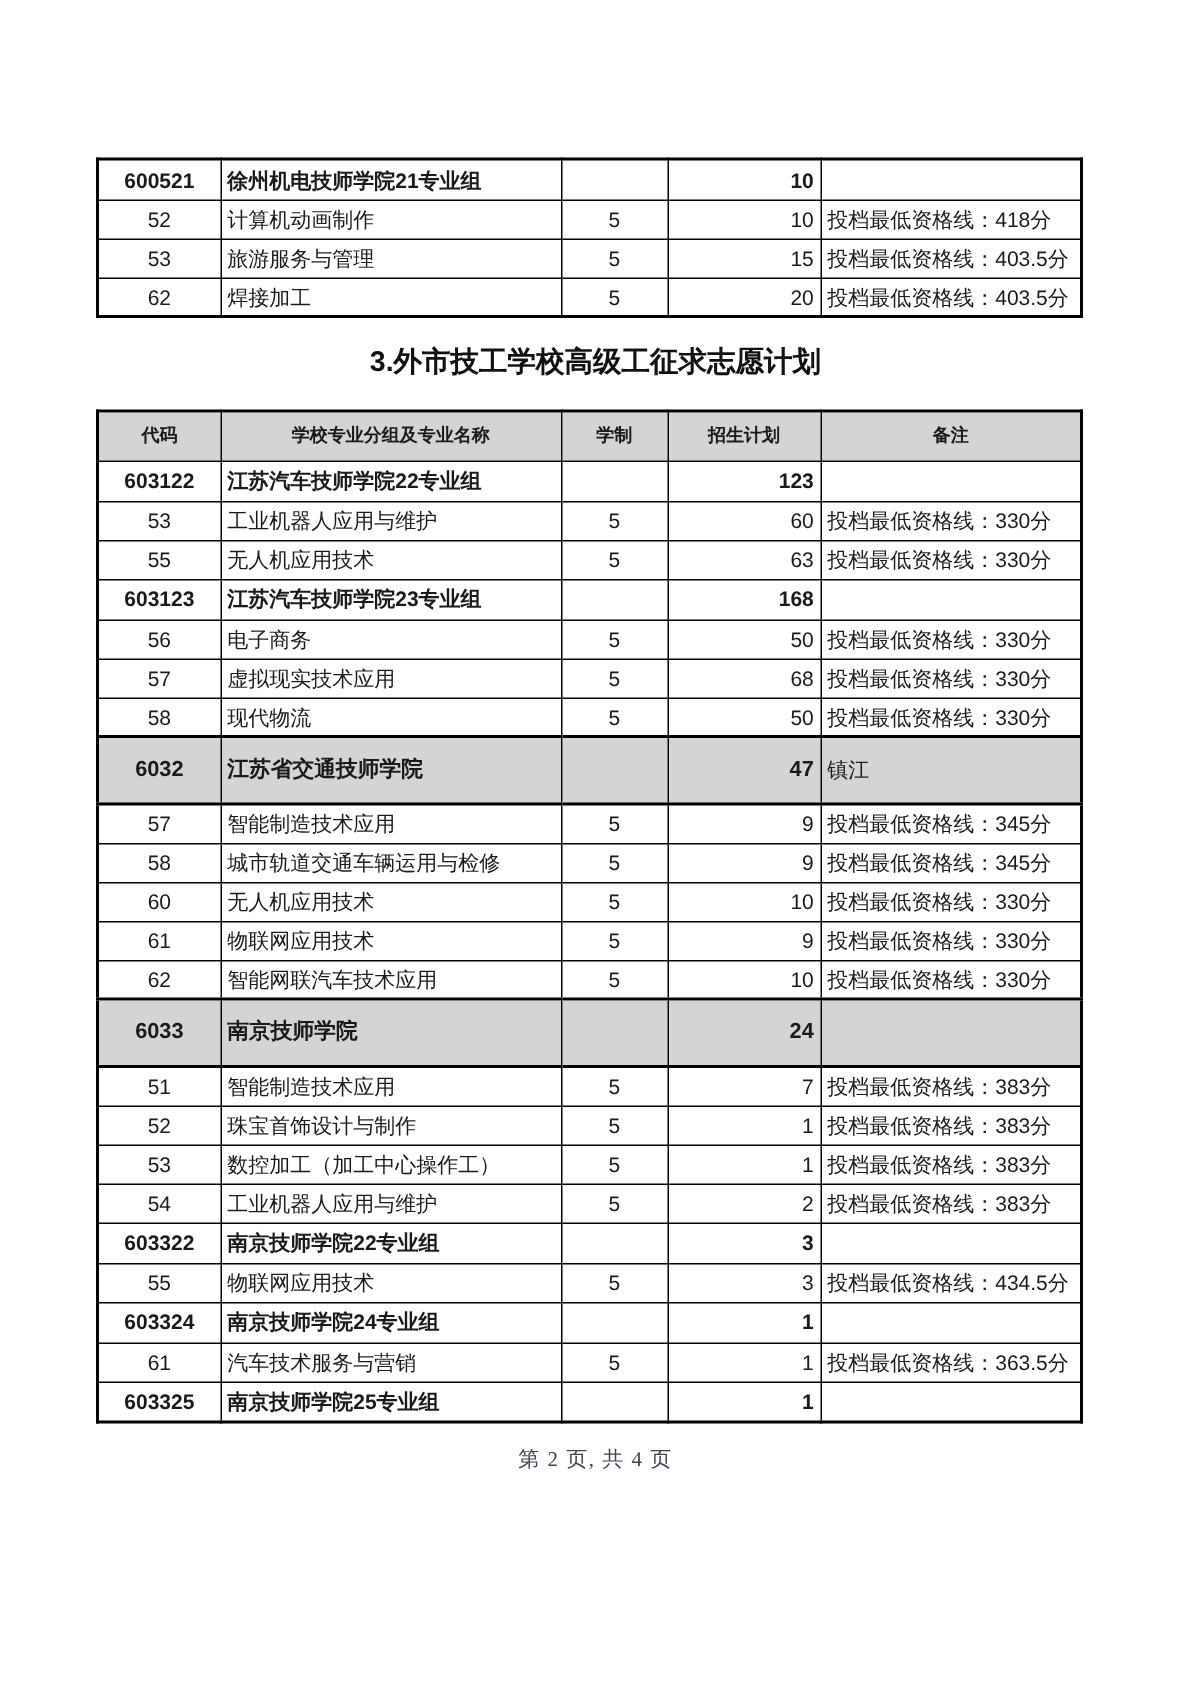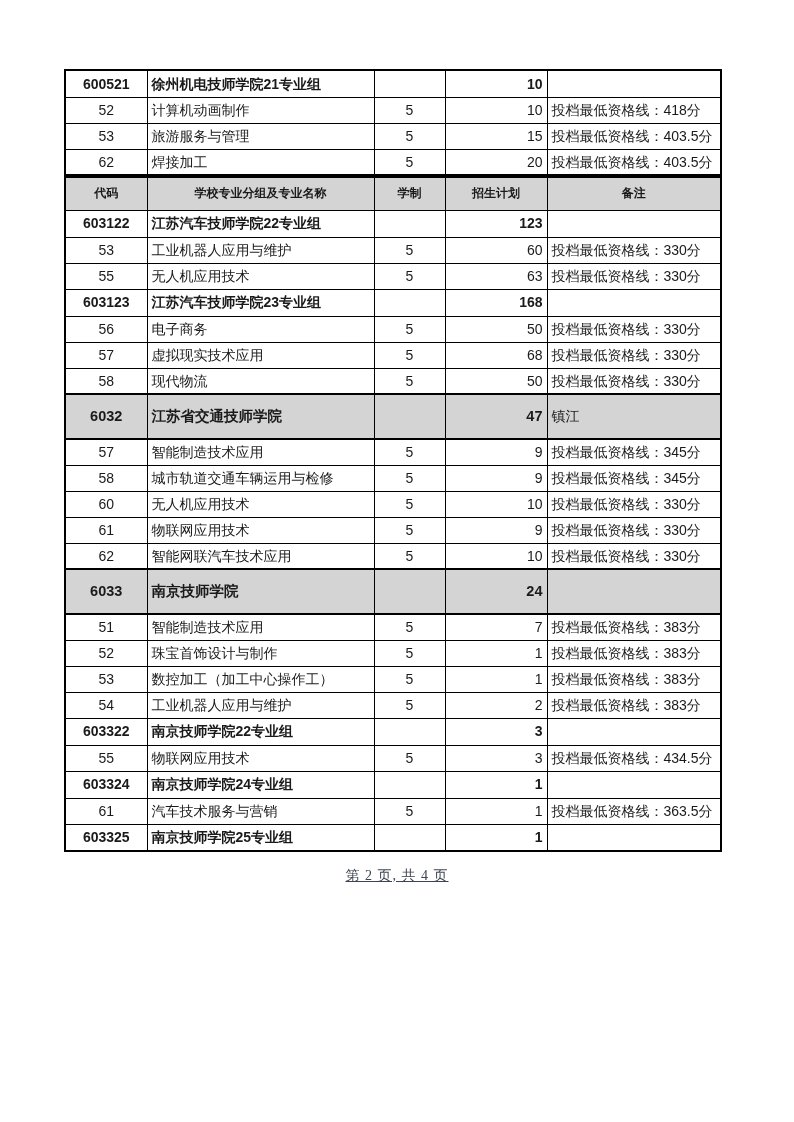--- a/index.html
+++ b/index.html
@@ -4,21 +4,21 @@
 <style>
   html, body { margin: 0; padding: 0; background: #ffffff; }
   .page {
     position: relative;
     width: 794px;
     height: 1122px;
     background: #ffffff;
     font-family: "Liberation Sans", "DejaVu Sans", sans-serif;
     color: #1a1a1a;
     box-sizing: border-box;
-    padding-top: 69px;
+    padding-top: 105px;
     overflow: hidden;
   }
   table.plan {
     border-collapse: collapse;
     table-layout: fixed;
     width: 656px;
     margin-left: 64px;
     border: 2px solid #000;
   }
   table.plan col.c-code   { width: 82px; }
@@ -69,21 +69,20 @@
     font-weight: bold;
     color: #111;
   }
   .page-footer {
     margin-top: 15px;
     text-align: center;
     font-family: "Liberation Serif", "DejaVu Serif", serif;
     font-size: 14px;
     color: #3d4450;
     letter-spacing: 1px;
-    text-decoration: underline;
   }
 </style>
 </head>
 <body>
 
 <div class="page">
 
   <table class="plan">
     <colgroup>
       <col class="c-code">
@@ -117,20 +116,21 @@
         <tr class="row-detail">
           <td class="col-code">62</td>
           <td class="col-name">焊接加工</td>
           <td class="col-duration">5</td>
           <td class="col-plan">20</td>
           <td class="col-remark">投档最低资格线：403.5分</td>
         </tr>
       </tbody>
   </table>
 
+  <div class="section-title">3.外市技工学校高级工征求志愿计划</div>
 
   <table class="plan">
     <colgroup>
       <col class="c-code">
         <col class="c-name">
         <col class="c-dur">
         <col class="c-plan">
         <col class="c-remark">
     </colgroup>
     <thead>

